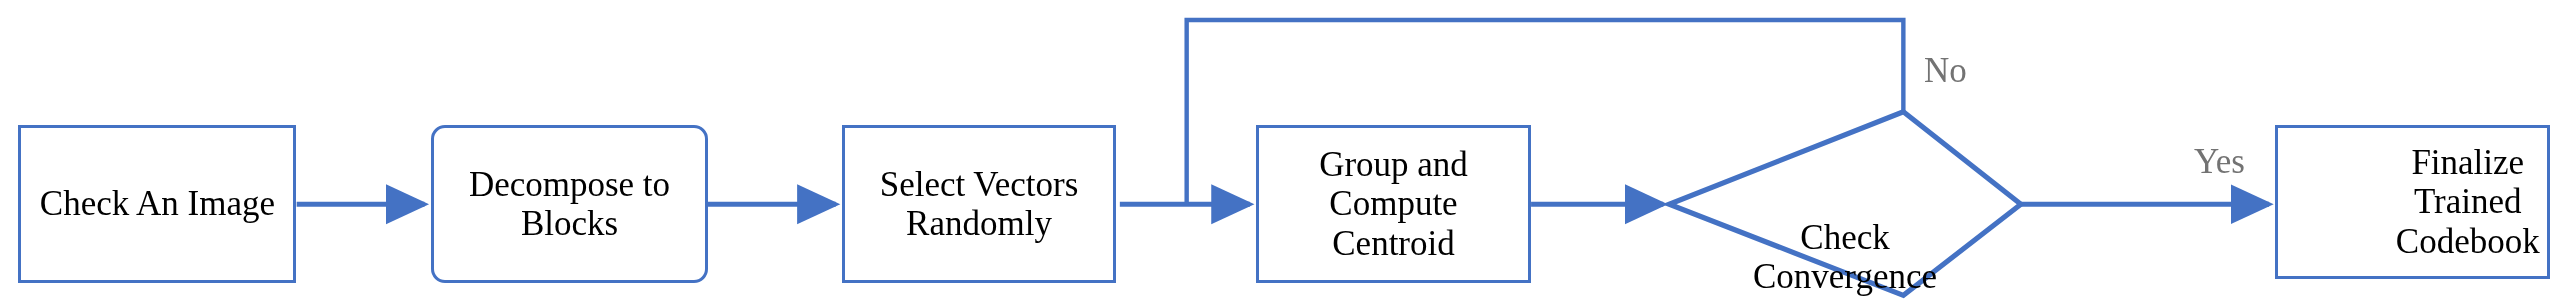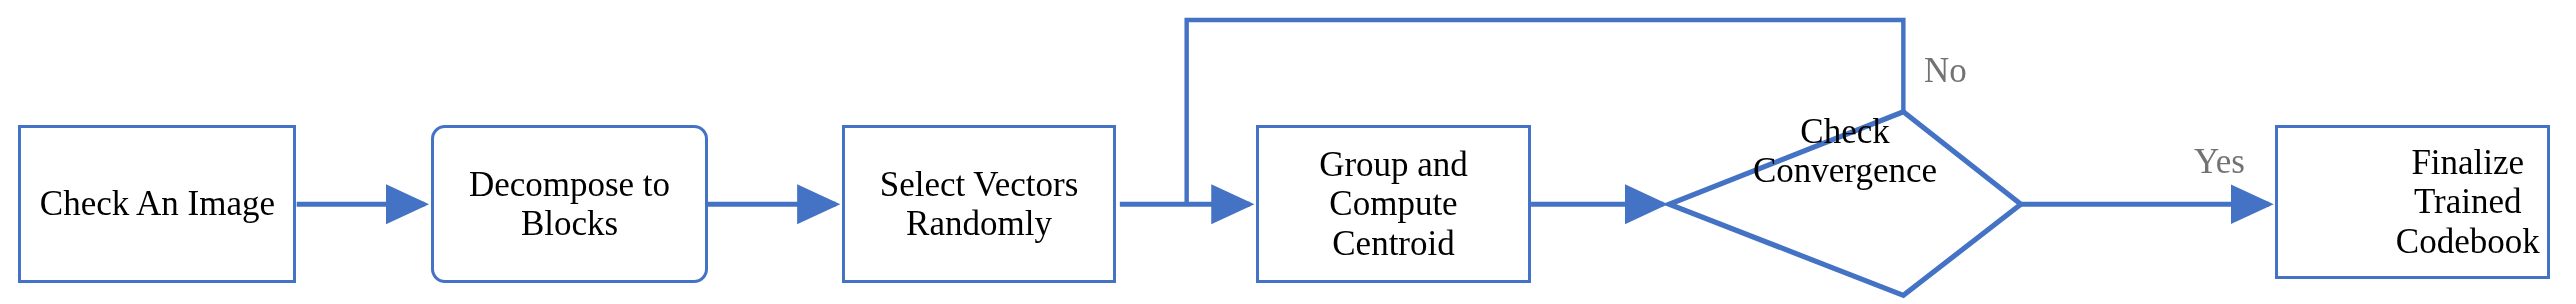--- a/index.html
+++ b/index.html
@@ -91,21 +91,21 @@
 Randomly</span>
   </div>
 
   <div class="node-box" style="left:1256px; top:125px; width:275px; height:158px;font-family:Liberation Serif, serif;">
     <span class="node-label">Group and
 Compute
 Centroid</span>
   </div>
 
   <div style="position:absolute; left:1669px; top:112px; width:352px; height:184px;
-              display:flex; align-items:flex-start; justify-content:center; text-align:center;
+              display:flex; align-items:flex-end; justify-content:center; text-align:center;
               font-size:35px; line-height:1.12; color:#000000;">
     <span class="node-label">Check
 Convergence</span>
   </div>
 
   <div class="node-box" style="left:2275px; top:125px; width:275px; height:154px;justify-content:flex-end;">
     <span class="node-label">Finalize
 Trained
 Codebook</span>
   </div>

